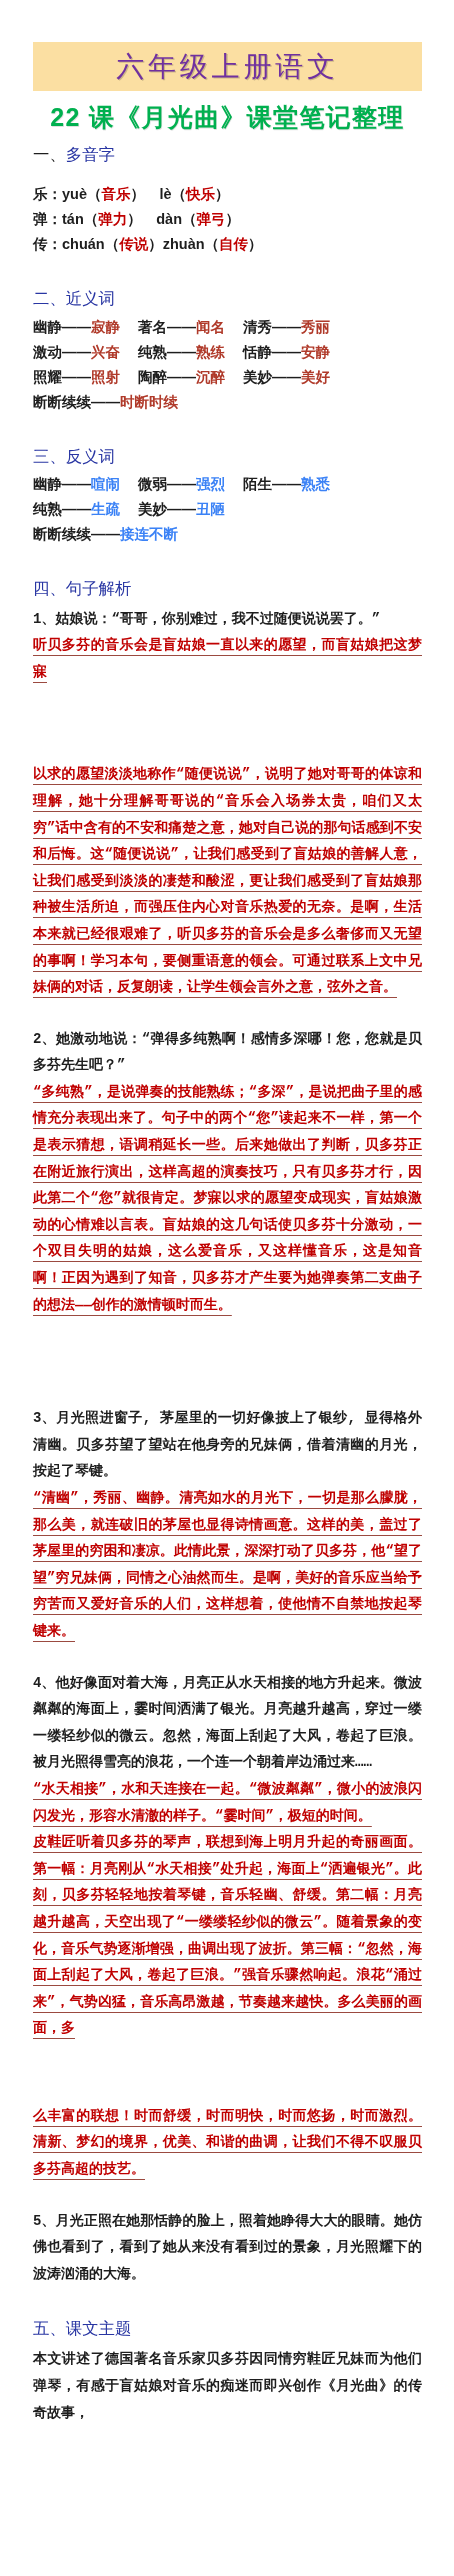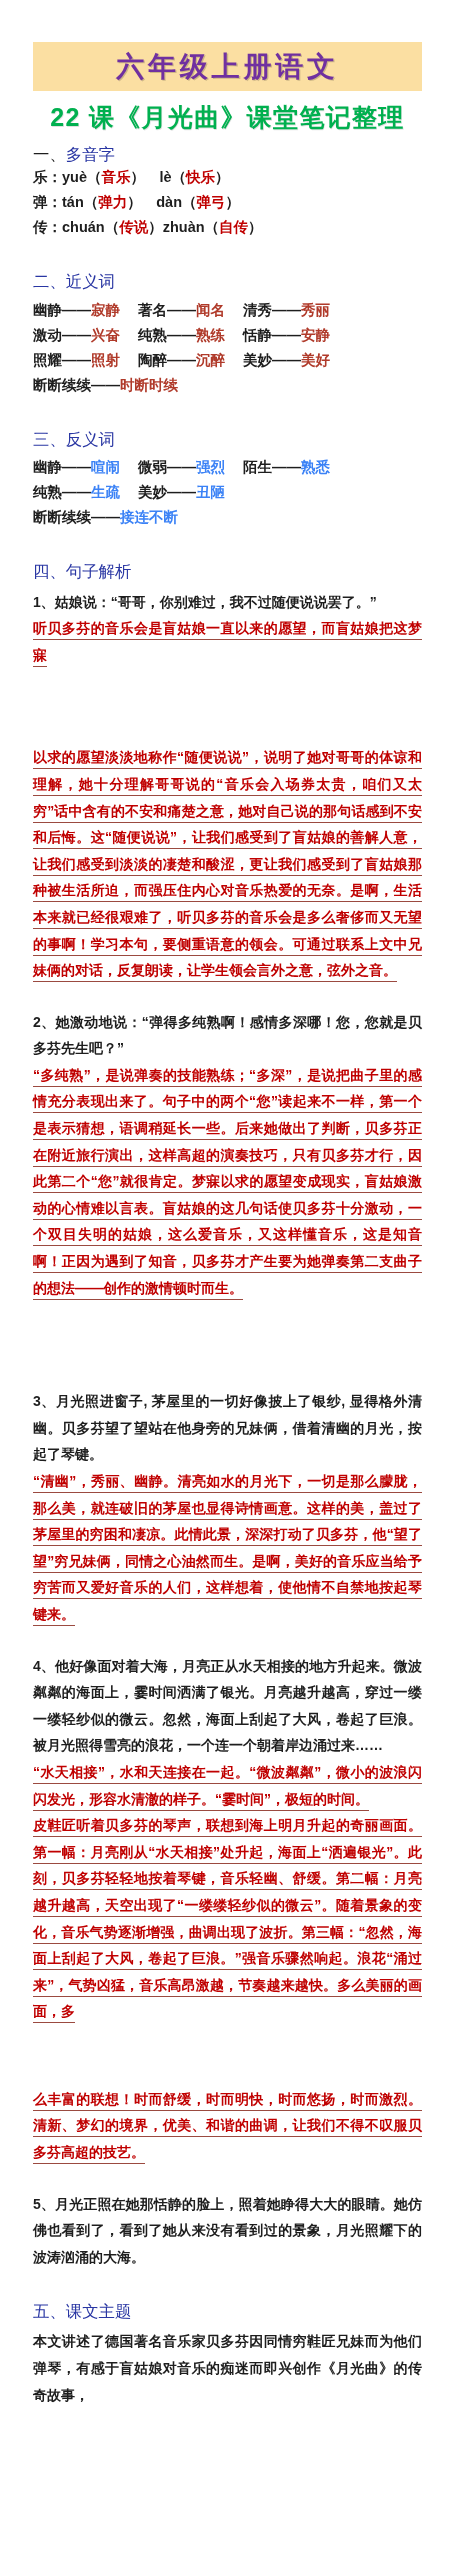--- a/index.html
+++ b/index.html
@@ -1,49 +1,49 @@
 <!DOCTYPE html>
 <html style="font-size:10px"><head>
 <meta charset="utf-8">
 <style>
   html,body { margin:0; padding:0; background:#ffffff; }
   body { width:455px; font-family:"Liberation Sans","DejaVu Sans",sans-serif; color:#1e1e1e; }
   .page { width:455px; min-height:2576px; box-sizing:border-box; padding:0 33px 30px 33px; background:#fff; }
 
   
   .banner { margin-top:42px; height:49px; background:#fbdfa2; display:flex; align-items:center; justify-content:center; }
-  .banner h1 { margin:0; font-size:28px; font-weight:bold; color:#7030a0; letter-spacing:3.8px; text-shadow:1.3px 1.3px 0 rgba(0,0,0,0.18); }
+  .banner h1 { margin:0; font-size:28px; font-weight:normal; color:#7030a0; letter-spacing:3.8px; text-shadow:1.3px 1.3px 0 rgba(0,0,0,0.18); }
   .subtitle { margin-top:10px; text-align:center; font-size:25px; font-weight:bold; color:#00b04f; letter-spacing:1.3px; text-shadow:0.6px 0.6px 0 rgba(0,0,0,0.12); }
 
   
   .sec-head { margin:0; font-size:16.4px; font-weight:normal; line-height:19px; }
   .sec-head .num { color:#1e1e1e; }
   .sec-head .lbl { color:#2936a3; }
   .sec-head.all-blue { color:#2936a3;margin-top:32px; }
   .mt-h1 { margin-top:11.4px; }
   .mt-h2 { margin-top:21.5px; }
   .mt-h3 { margin-top:24px; }
   .mt-h4 { margin-top:32px; }
   .mt-h5 { margin-top:28px; }
 
   
-  .duoyin { margin-top:1px; }
+  .duoyin { margin-top:18px; }
   .duoyin p { margin:0; font-size:14.5px; line-height:25px; font-weight:600; }
   .duoyin .rw { color:#c00000; }
 
   
   .pairs { margin-top:6.3px; }
   .pairs-row { display:flex; font-size:14.5px; line-height:25px; font-weight:bold;align-items:center; }
   .pairs-row .pair { width:105px; white-space:nowrap; }
   .pairs-row .pair:last-child { width:auto; flex:1; }
   .pair .syn { color:#b03a2a; }
   .pair .ant { color:#3b82f6; }
 
   
-  .sa p { margin:0; font-size:14px; line-height:26.6px; text-align:justify; font-weight:600; }
+  .sa p { margin:0; font-size:14px; line-height:26.6px; text-align:justify; font-weight:600;font-family:Liberation Mono, monospace; }
   .black-sent { color:#1e1e1e; }
   .red-para, .red-inline {
     color:#c00000;
     text-decoration:underline;
     text-decoration-color:#9b4a40;
     text-decoration-thickness:0.9px;
     text-underline-offset:6.3px;
   }
   .q-gap { margin-top:25px !important; }
 

